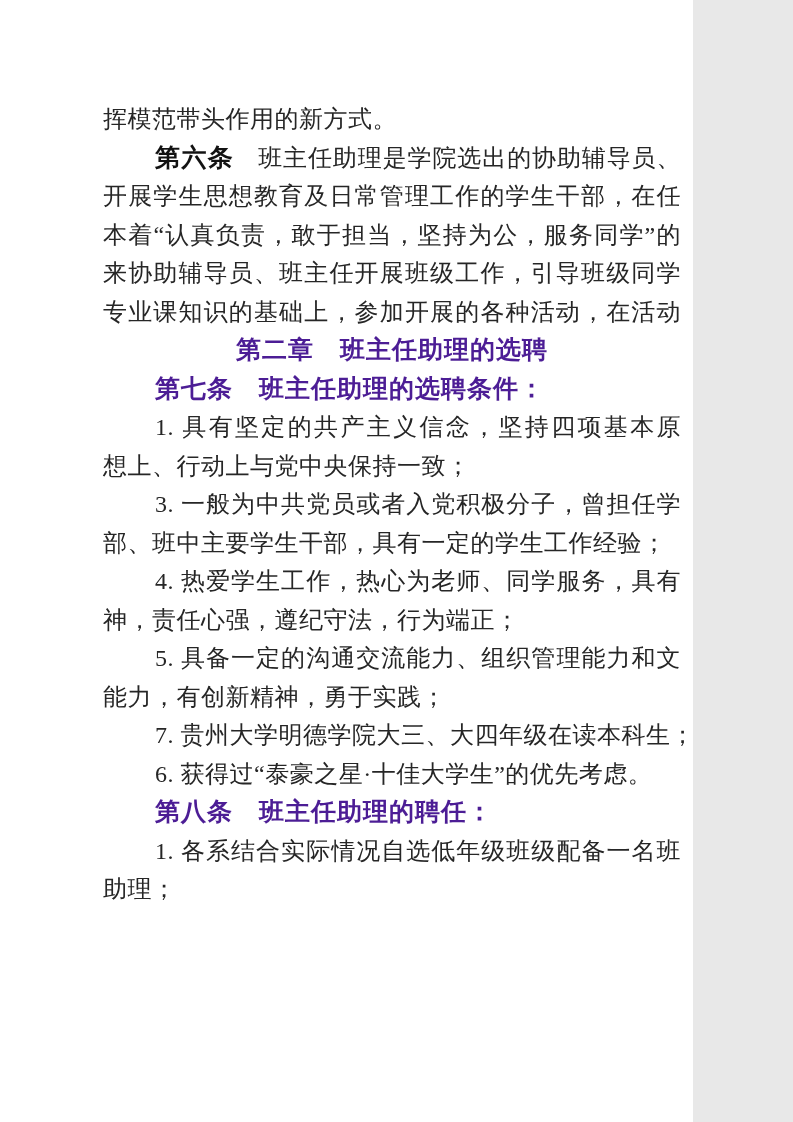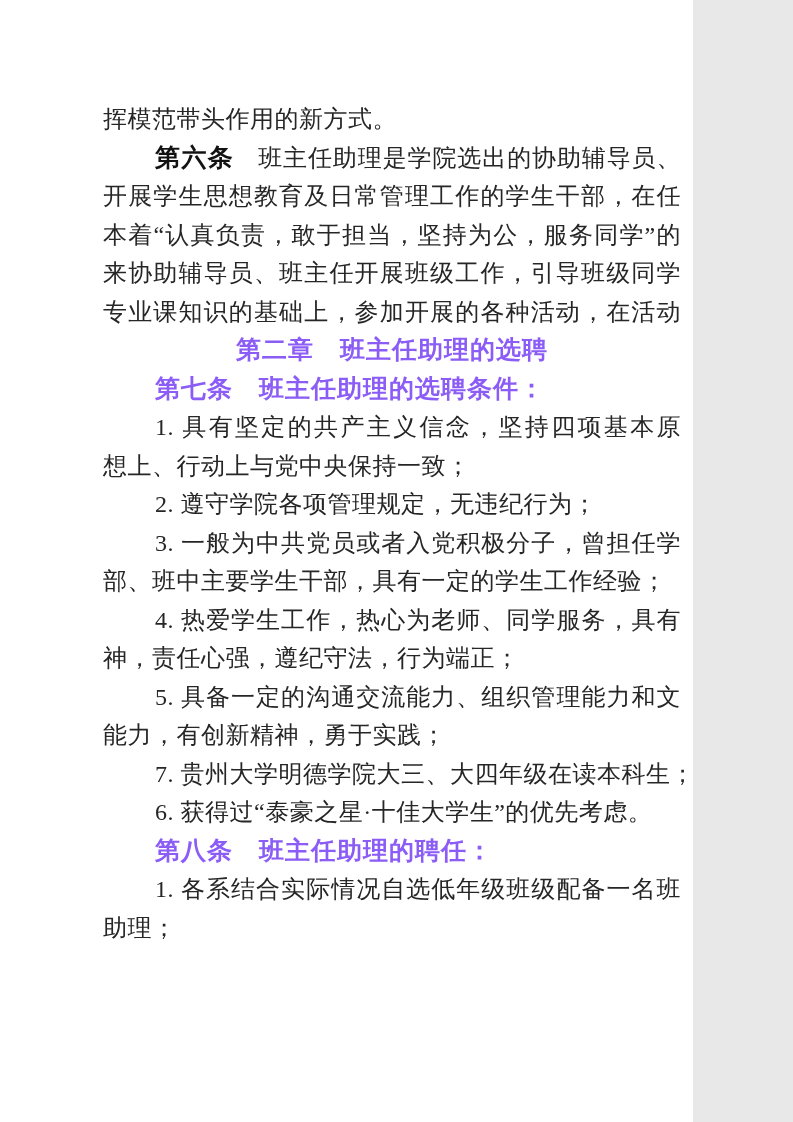--- a/index.html
+++ b/index.html
@@ -38,21 +38,21 @@
   .indent {
     padding-left: 52px;
   }
   .center {
     text-align: center;
     text-align-last: center;
     padding-left: 0;
   }
   .hb {
     font-weight: bold;
-    color: #8b5cf6;
+    color: #4c1d95;
     font-size: 25px;
     letter-spacing: 1px;
   }
   .lead-bold {
     font-weight: bold;
     color: #121212;
     font-size: 25px;
     margin-right: 24px;
     letter-spacing: 1px;
   }
@@ -71,21 +71,20 @@
     <div class="line just">本着“认真负责，敢于担当，坚持为公，服务同学”的原则</div>
     <div class="line just">来协助辅导员、班主任开展班级工作，引导班级同学在学好</div>
     <div class="line just">专业课知识的基础上，参加开展的各种活动，在活动中锻炼</div>
 
     <div class="line center hb">第二章　班主任助理的选聘</div>
 
     <div class="line indent hb">第七条　班主任助理的选聘条件：</div>
 
     <div class="line indent just">1. 具有坚定的共产主义信念，坚持四项基本原则，在思</div>
     <div class="line">想上、行动上与党中央保持一致；</div>
-    <div class="line indent">2. 遵守学院各项管理规定，无违纪行为；</div>
     <div class="line indent just">3. 一般为中共党员或者入党积极分子，曾担任学院、系</div>
     <div class="line">部、班中主要学生干部，具有一定的学生工作经验；</div>
     <div class="line indent just">4. 热爱学生工作，热心为老师、同学服务，具有奉献精</div>
     <div class="line">神，责任心强，遵纪守法，行为端正；</div>
     <div class="line indent just">5. 具备一定的沟通交流能力、组织管理能力和文字表达</div>
     <div class="line">能力，有创新精神，勇于实践；</div>
     <div class="line indent">7. 贵州大学明德学院大三、大四年级在读本科生；</div>
     <div class="line indent">6. 获得过“泰豪之星·十佳大学生”的优先考虑。</div>
 
     <div class="line indent hb">第八条　班主任助理的聘任：</div>

